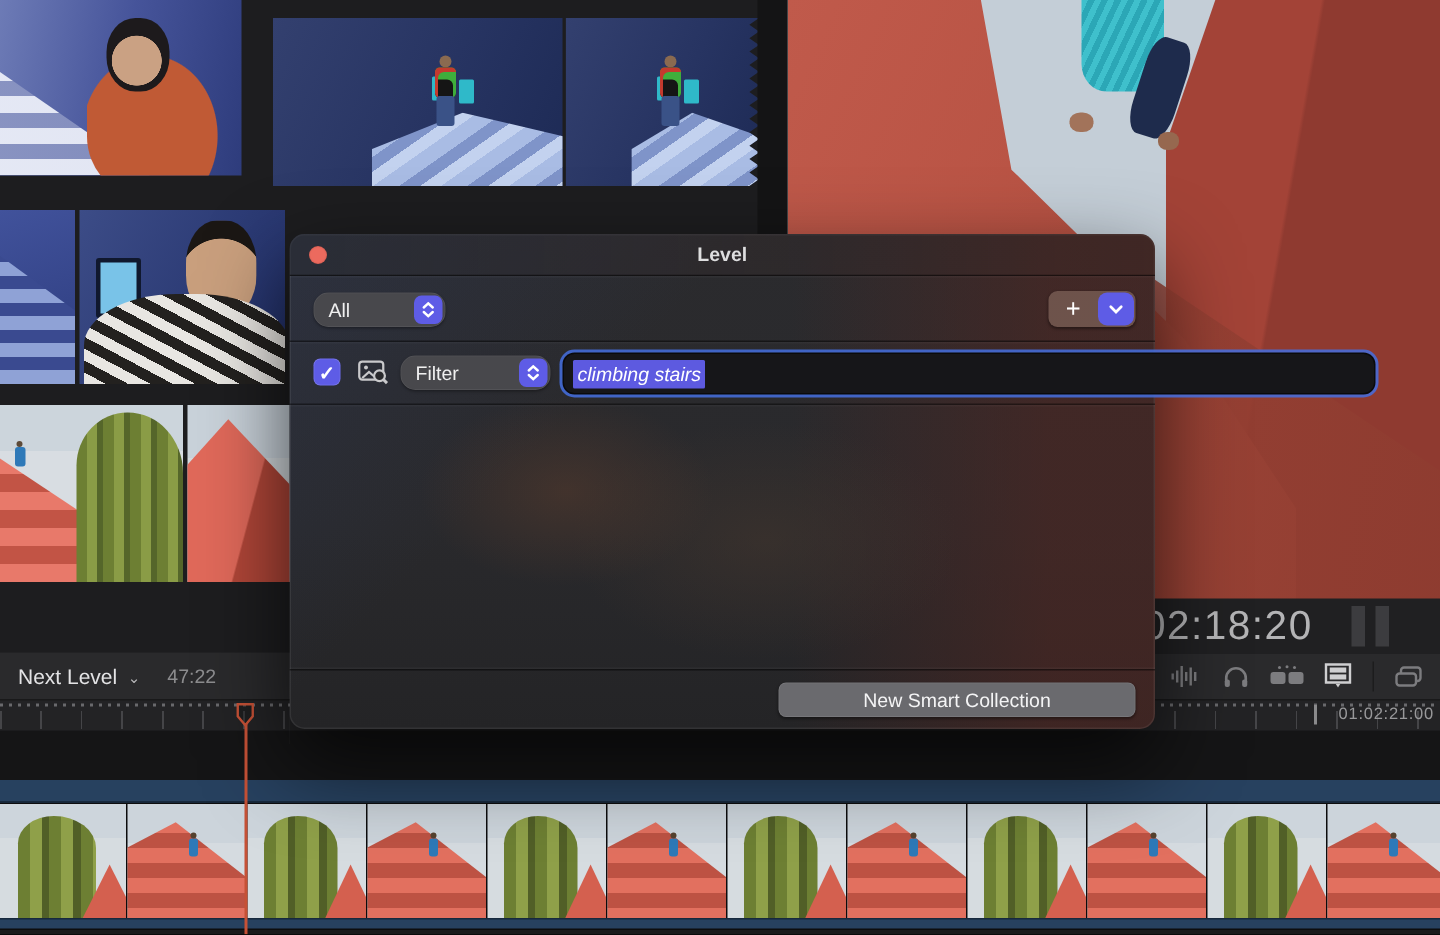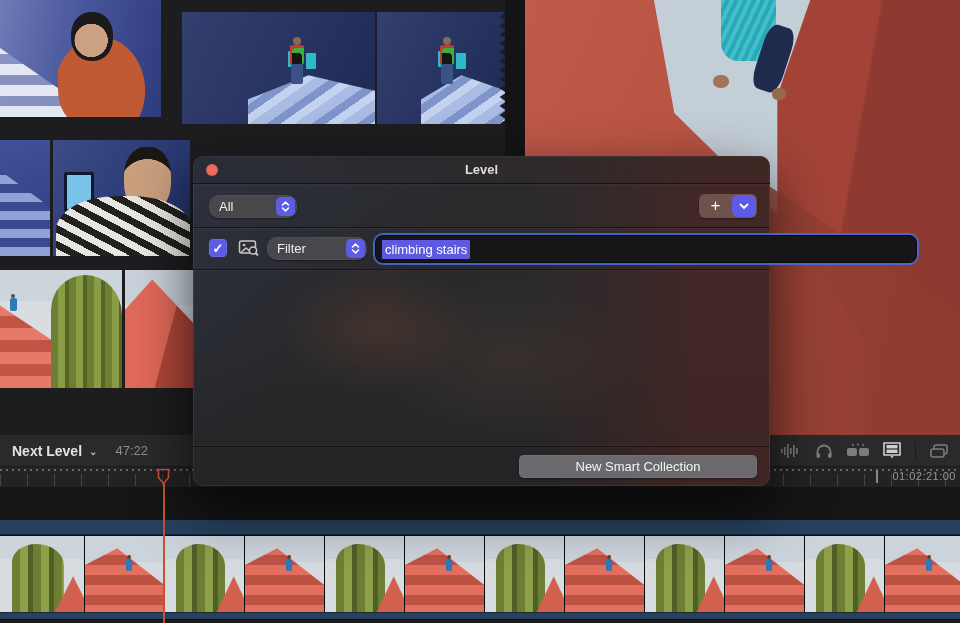--- a/index.html
+++ b/index.html
@@ -79,21 +79,21 @@
   .v-gap { position:absolute; left:505px; top:0; width:20px; height:435px; background:#141415; }
 
   
   .tc-hud { position:absolute; left:700px; top:399px; width:260px; height:37px; background:#202022; z-index:5; display:flex; align-items:center; }
   .tc-text { margin-left:62px; font-size:27px; color:#b4b4b6; letter-spacing:1px; font-weight:400; }
   .tc-pause { display:flex; gap:7px; margin-left:26px; }
   .tc-pause i { width:9px; height:27px; background:#3c3c3f; }
 
   
   .toolbar { position:absolute; left:0; top:435px; width:960px; height:32px; background:#2a2a2c; border-bottom:1px solid #19191a; z-index:4; display:flex; align-items:center; }
-  .proj { margin-left:12px; font-size:14px; color:#e3e3e5; display:flex; align-items:center; gap:7px;font-weight:bold; }
+  .proj { margin-left:12px; font-size:14px; color:#e3e3e5; display:flex; align-items:center; gap:7px; }
   .proj .chev { font-size:10px; color:#b9b9bb; transform:translateY(1px); }
   .dur { margin-left:18px; font-size:13px; color:#8c8c8e; }
   .tb-icons { position:absolute; right:0; top:0; height:32px; display:flex; align-items:center; gap:0; }
   .tb-ic { width:34px; height:22px; display:flex; align-items:center; justify-content:center; color:#7c7c7f; }
   .tb-ic.bright { color:#cfcfd1; }
   .tb-div { width:1px; height:20px; background:#1c1c1d; margin:0 6px; }
 
   
   .ruler { position:absolute; left:0; top:467px; width:960px; height:20px; background:#232325; z-index:3; }
   .ruler .dots { position:absolute; left:0; top:2px; width:100%; height:2px;
@@ -152,21 +152,21 @@
   .dd-visual { left:74px; top:9px; width:100px; }
   .addgroup { position:absolute; right:13px; top:10px; width:58px; height:24px; border-radius:6px; background:rgba(118,90,82,.85);
     display:flex; align-items:center; box-shadow:0 1px 2px rgba(0,0,0,.4); }
   .addgroup .plus { flex:1; text-align:center; color:#fff; font-size:17px; font-weight:400; line-height:22px; }
   .addgroup .chevbtn { width:24px; height:22px; margin-right:1px; border-radius:6px; background:#5e5ce6; display:flex; align-items:center; justify-content:center; }
   .dlg-rule { position:relative; height:42px; border-bottom:1px solid rgba(0,0,0,.45); box-shadow:0 1px 0 rgba(255,255,255,.03); }
   .checkbox { position:absolute; left:16px; top:11px; width:18px; height:18px; border-radius:4.5px; background:#5e5ce6;
     display:flex; align-items:center; justify-content:center; color:#fff; font-size:13px; font-weight:700; box-shadow:inset 0 0 0 .5px rgba(255,255,255,.2); }
   .rule-ic { position:absolute; left:45px; top:11px; color:#c9c9cb; }
   .queryfield { position:absolute; left:183px; top:8px; width:540px; height:26px; background:#161619; border-radius:7px;
-    box-shadow:0 0 0 1px #0a0a0b, 0 0 0 3px rgba(68,110,225,.85); display:flex; align-items:center; padding-left:6px; }
+    box-shadow:0 0 0 1px #0a0a0b, 0 0 0 3px rgba(68,110,225,.85); display:flex; align-items:center; padding-left:6px;font-style:italic; }
   .queryfield .sel { background:#5d5ae0; color:#fff; font-size:13px; padding:2px 3px; border-radius:1px; }
   .dlg-body { height:176px; }
   .dlg-footer { position:relative; height:51px; border-top:1px solid rgba(0,0,0,.5); box-shadow:0 -1px 0 rgba(255,255,255,.04); }
   .nsc-btn { position:absolute; right:13px; top:8px; width:238px; height:23px; border-radius:5px; background:#6a6a6e;
     color:#f4f4f5; font-size:13px; display:flex; align-items:center; justify-content:center;
     box-shadow:0 1px 2px rgba(0,0,0,.4), inset 0 0 0 .5px rgba(255,255,255,.12); }
 
   svg { display:block; }
 </style>
 </head>
@@ -220,20 +220,27 @@
       <div class="top"></div>
         <div class="arm"></div>
         <div class="hand1"></div>
         <div class="hand2"></div>
     </div>
     <div class="v-main"></div>
     <div class="v-shadow"></div>
   </div>
   <div class="v-gap"></div>
 
+  <div class="tc-hud">
+    <span class="tc-text">02:18:20</span>
+    <span class="tc-pause">
+        <i></i>
+        <i></i>
+      </span>
+  </div>
 
   <div class="toolbar">
     <div class="proj">
       <span>Next Level</span>
       <span class="chev">⌄</span>
     </div>
     <span class="dur">47:22</span>
     <div class="tb-icons">
       <span class="tb-ic">
         <svg width="16" height="14" viewBox="0 0 16 14" fill="currentColor">

